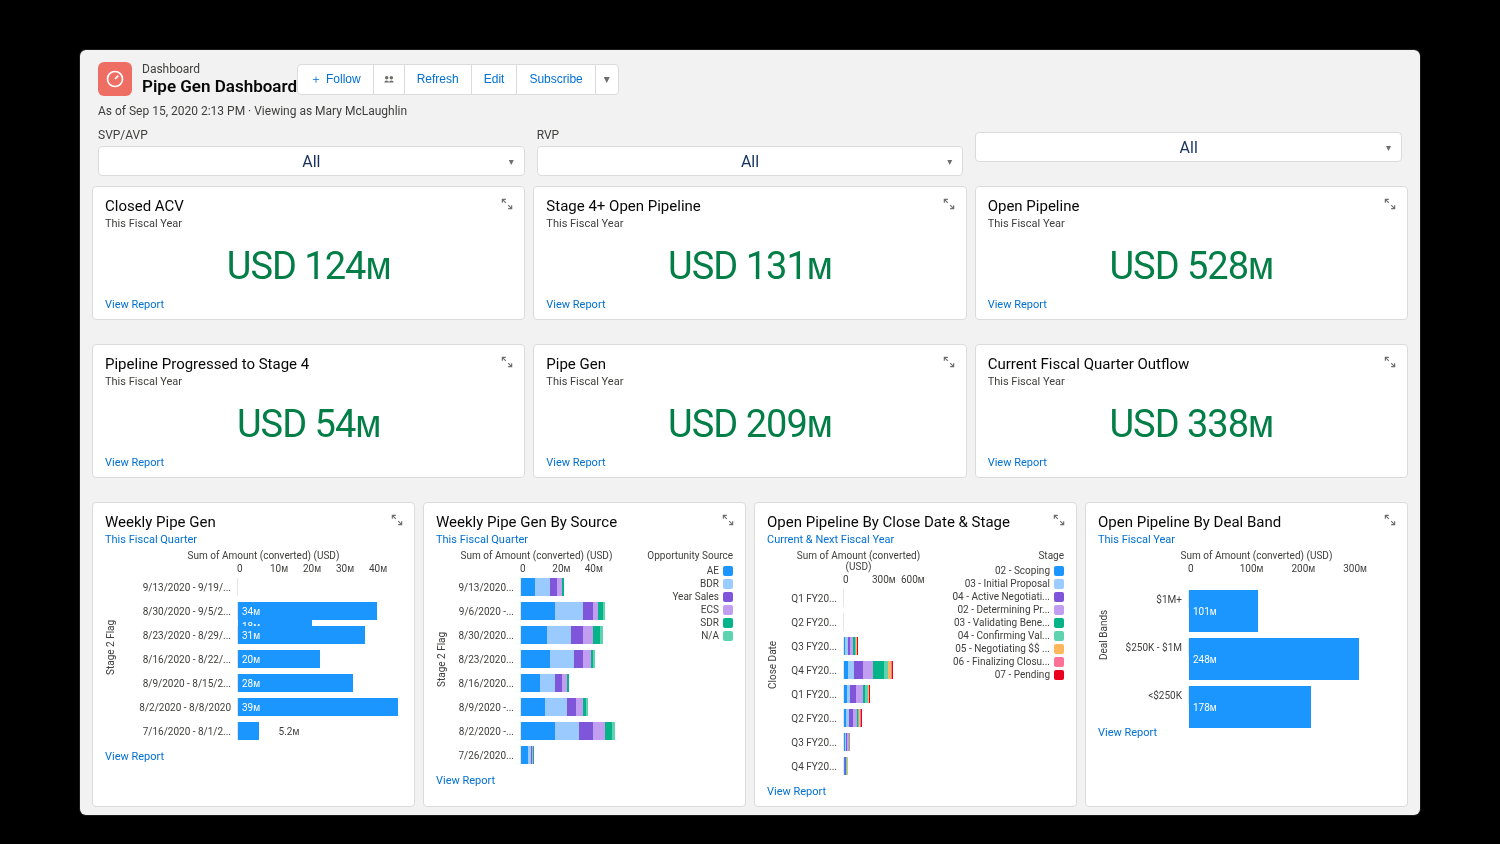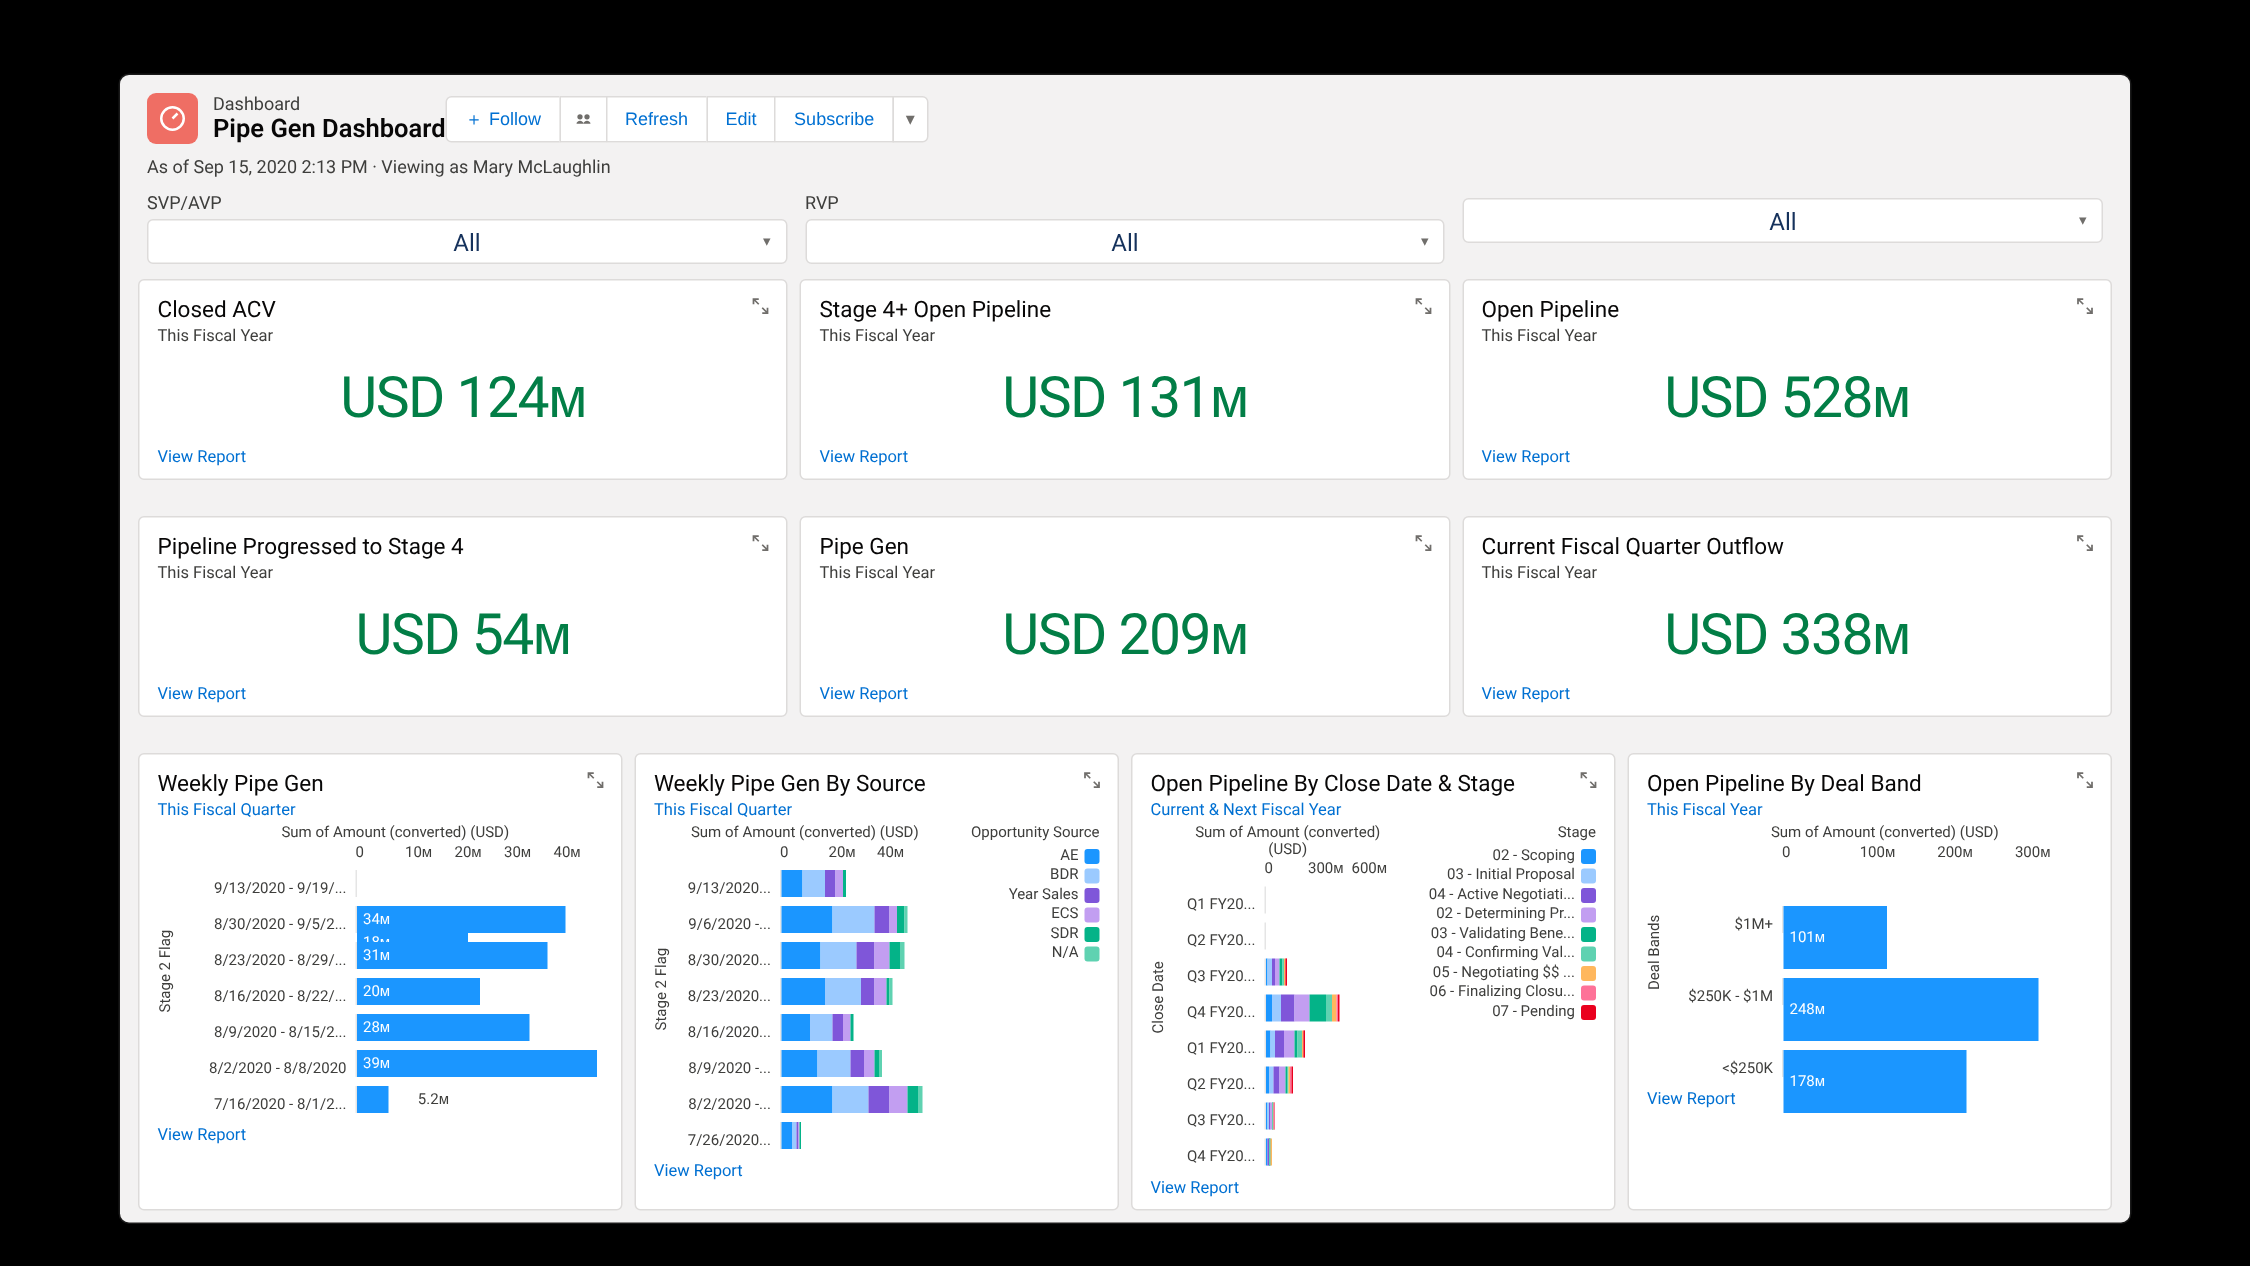--- a/index.html
+++ b/index.html
@@ -90,21 +90,21 @@
   }
   .chart-area { flex:1; min-width:0; }
   .axis-title { font-size:10px; text-align:center; color:#3e3e3c; margin-bottom:2px; }
   .ticks {
     display:flex; font-size:10px; color:#3e3e3c;
     padding-left: var(--label-width, 110px);
   }
   .ticks span { flex:1; text-align:left; }
   .bars { position:relative; }
   .bar-row {
-    display:flex; align-items:flex-end; height:22px; margin:2px 0;
+    display:flex; align-items:center; height:22px; margin:2px 0;
     font-size:10px; color:#3e3e3c;
   }
   .bar-row .row-label {
     width: var(--label-width, 110px); text-align:right; padding-right:6px;
     white-space:nowrap; overflow:hidden; text-overflow:ellipsis;
     flex-shrink:0;
   }
   .bar-row .bar-track {
     flex:1; height:18px; position:relative; background:transparent;
     border-left:1px solid #e5e5e5;

